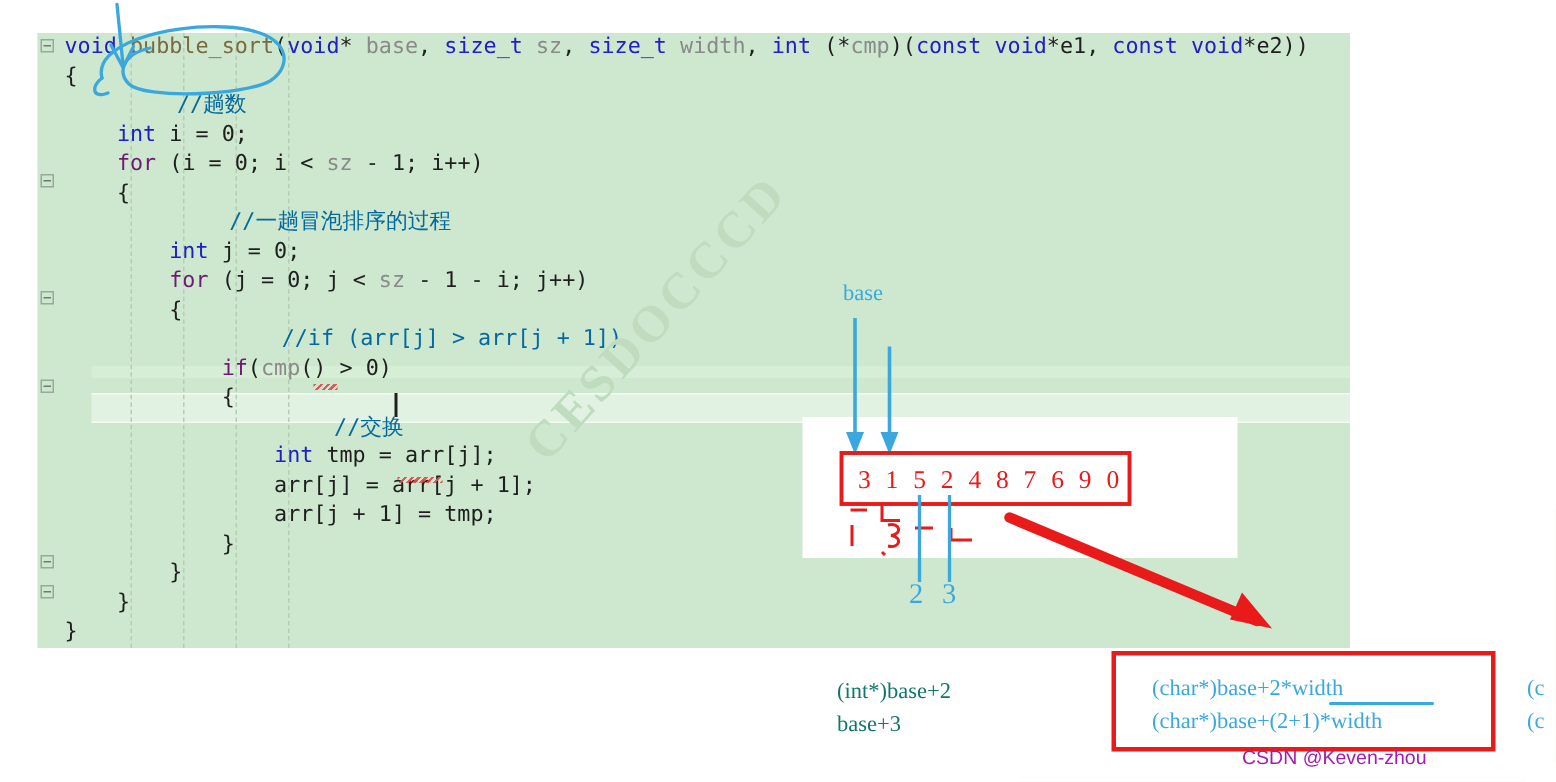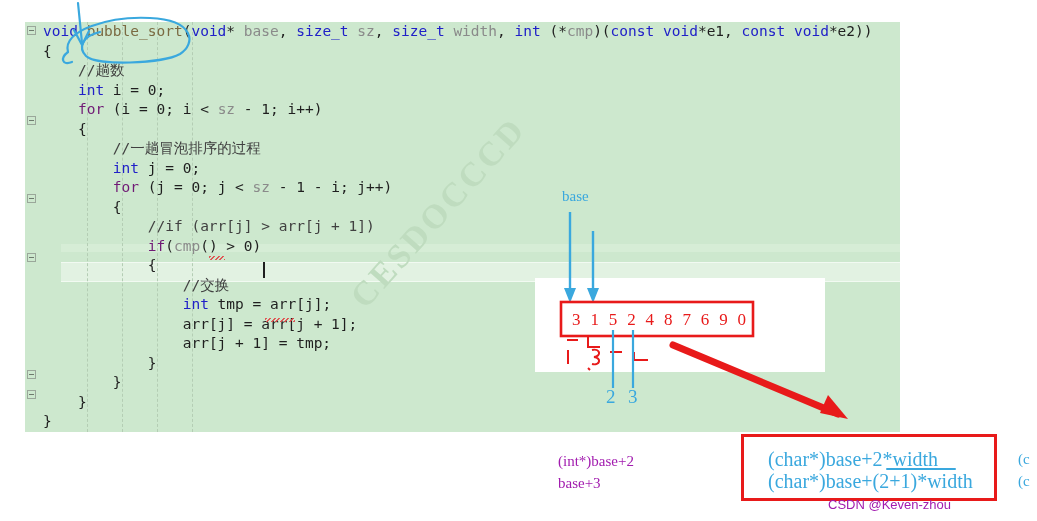--- a/index.html
+++ b/index.html
@@ -47,21 +47,21 @@
     left: 14px; top: 0;
     font-family: "DejaVu Sans Mono", "Liberation Mono", monospace;
     font-size: 14.5px;
     line-height: 19.5px;
     white-space: pre;
     color: #1f1f1f;
   }
   .ln { position: relative; height: 19.5px; padding-left: 4px; }
   .kw      { color: #2020c8; }
   .kwflow  { color: #701a75; }
-  .cmt     { color: #404040; }
+  .cmt     { color: #0369a1; margin-left: 40px; }
   .fn      { color: #7a6a42; }
   .var     { color: #8a8a8a; }
   .plain   { color: #1f1f1f; }
   .num     { color: #1f1f1f; }
 
   .current-line {
     position: absolute;
     left: 36px; top: 240px;
     width: 839px; height: 20px;
     background: #e2f2e2;
@@ -117,36 +117,36 @@
     font-size: 15px;
     color: #3aa8de;
   }
 
   .annot-left {
     position: absolute;
     left: 558px; top: 450px;
     font-family: "Liberation Serif", serif;
     font-size: 15px;
     line-height: 22px;
-    color: #a21caf;
+    color: #0f766e;
     white-space: pre-line;
   }
   .redbox {
     position: absolute;
     left: 741px; top: 434px;
     width: 256px; height: 67px;
     border: 3px solid #e81a1a;
     box-sizing: border-box;
     background: transparent;
   }
   .annot-box {
     position: absolute;
     left: 768px; top: 448px;
     font-family: "Liberation Serif", serif;
-    font-size: 20px;
+    font-size: 15px;
     line-height: 22px;
     color: #3aa8de;
     white-space: pre-line;
   }
   .annot-underline {
     position: absolute;
     left: 886px; top: 468px;
     width: 70px; height: 2px;
     background: #3aa8de;
     border-radius: 2px;

